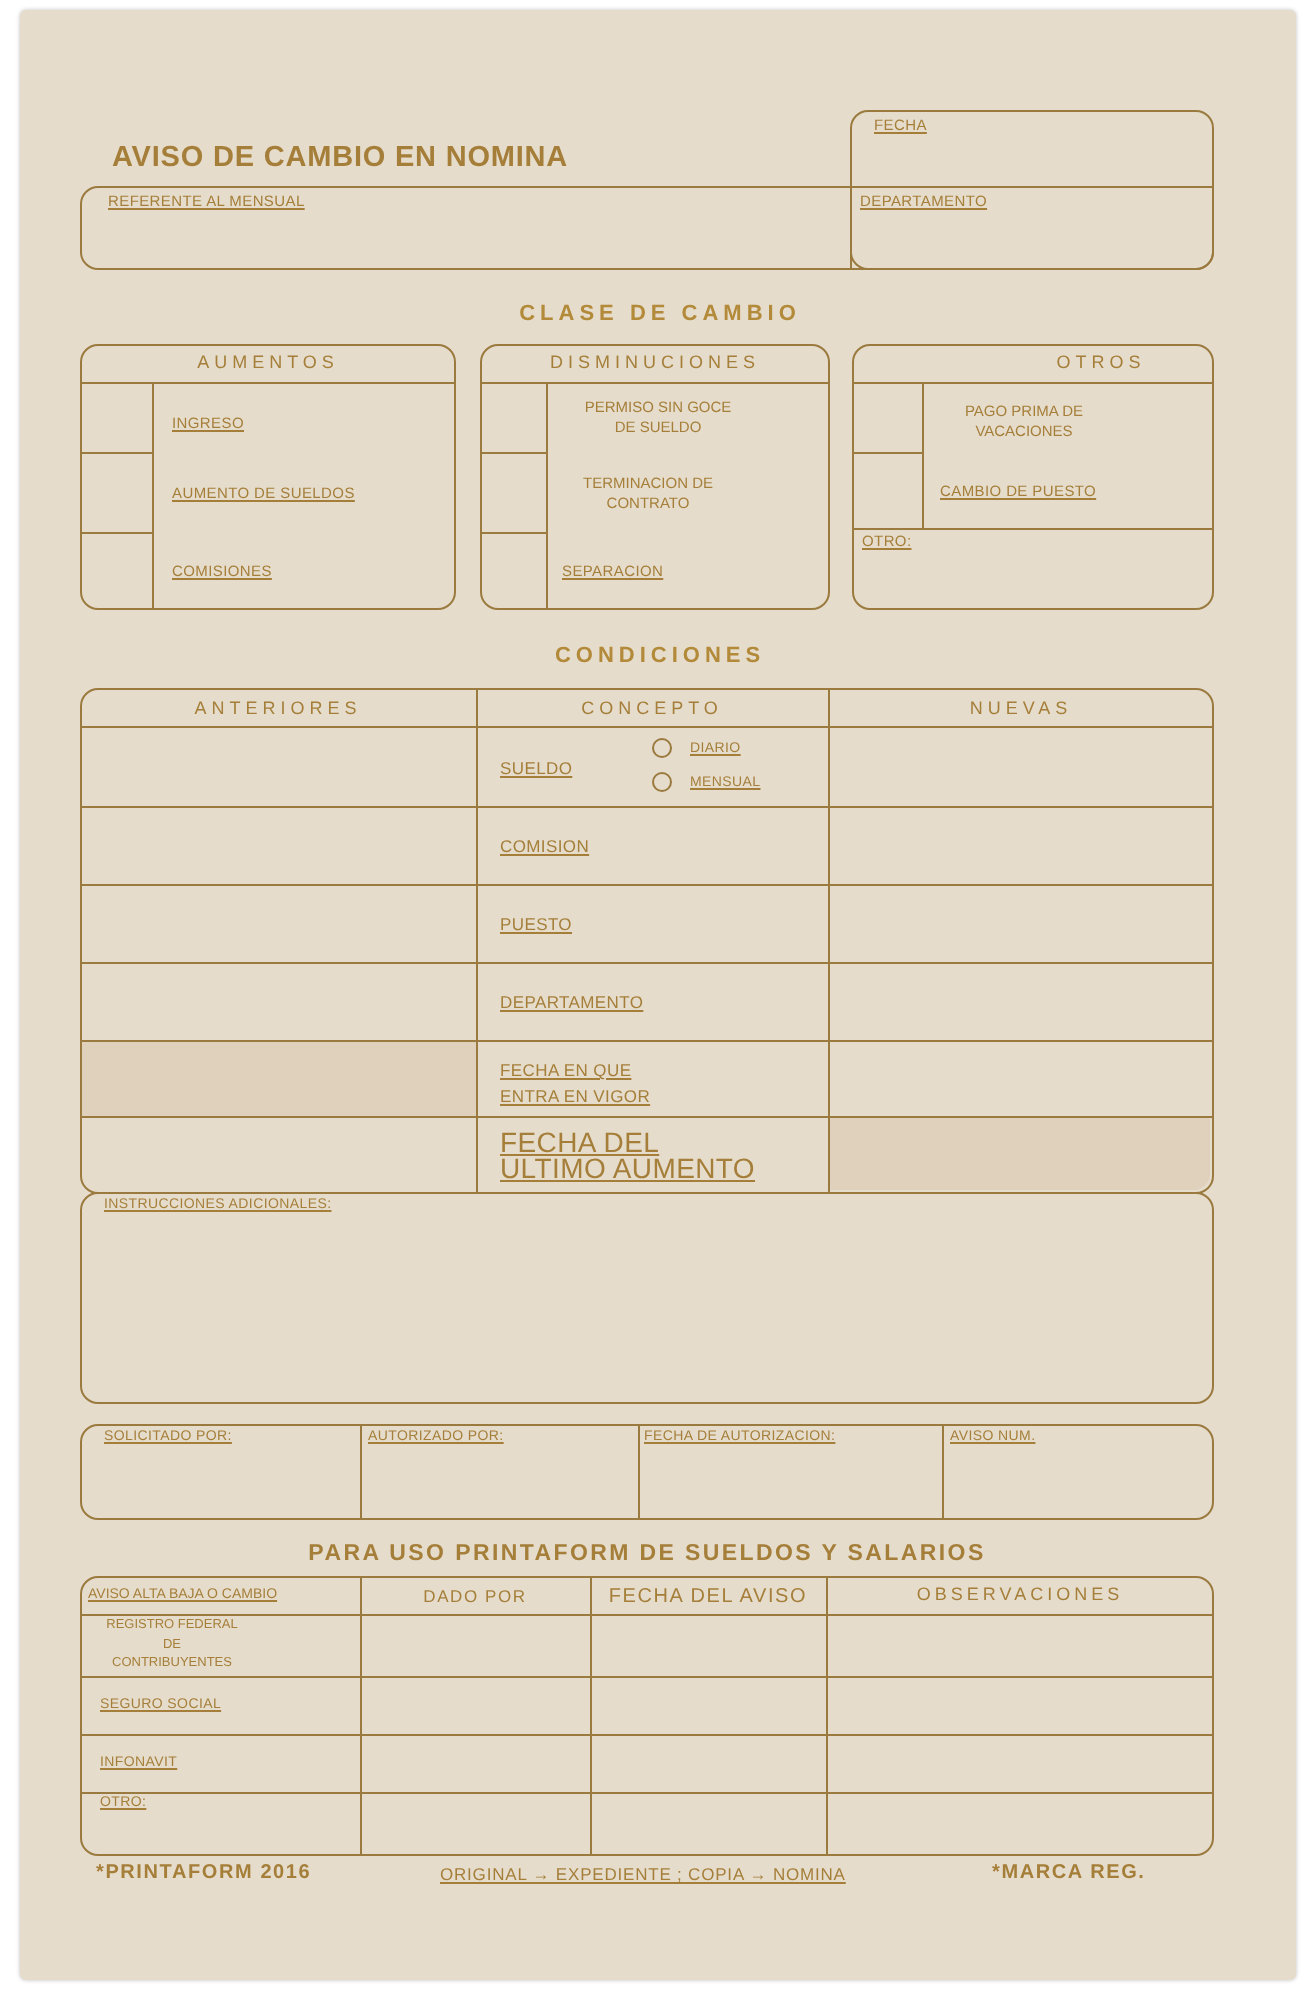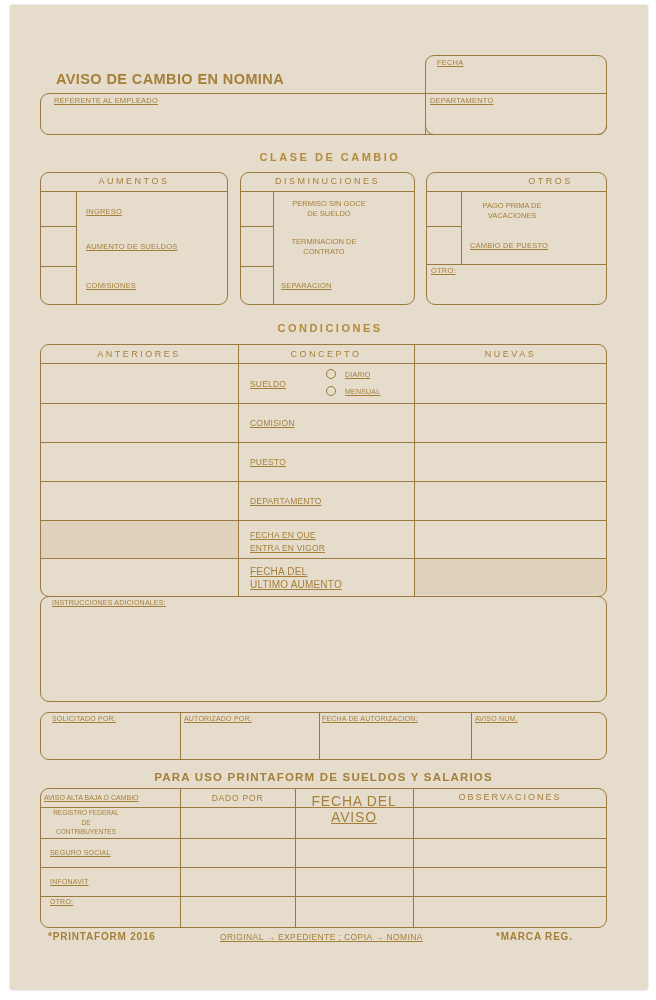--- a/index.html
+++ b/index.html
@@ -25,21 +25,21 @@
 
 <div class="title" style="left:56px;top:71px;font-size:14.5px;letter-spacing:0.4px;">AVISO DE CAMBIO EN NOMINA</div>
 
 <div class="box" style="left:425px;top:55px;width:182px;height:80px;"></div>
 <div class="lbl" style="left:437px;top:58px;">FECHA</div>
 <div class="input-cell" style="left:427px;top:68px;width:178px;height:25px;"></div>
 
 <div class="box" style="left:40px;top:93px;width:567px;height:42px;border-top-right-radius:0;"></div>
 <div class="hl" style="left:425px;top:93px;width:182px;"></div>
 <div class="vl" style="left:425px;top:93px;height:42px;"></div>
-<div class="lbl" style="left:54px;top:96px;">REFERENTE AL EMPLEADO</div>
+<div class="lbl" style="left:54px;top:96px;">REFERENTE AL MENSUAL</div>
 <div class="input-cell" style="left:42px;top:106px;width:380px;height:27px;"></div>
 <div class="lbl" style="left:430px;top:96px;">DEPARTAMENTO</div>
 <div class="input-cell" style="left:428px;top:106px;width:176px;height:27px;"></div>
 
 <div class="sect" style="left:180px;top:151px;width:300px;">CLASE DE CAMBIO</div>
 
 <div class="box" style="left:40px;top:172px;width:188px;height:133px;"></div>
 <div class="colhead" style="left:40px;top:176px;width:188px;">AUMENTOS</div>
 <div class="hl" style="left:41px;top:191px;width:186px;"></div>
 <div class="vl" style="left:76px;top:191px;height:113px;"></div>
@@ -113,21 +113,21 @@
 <div class="lbl" style="left:250px;top:379px;font-size:8.5px;">SUELDO</div>
 <div class="radio" style="left:326px;top:369px;"></div>
 <div class="lbl" style="left:345px;top:371px;font-size:7px;">DIARIO</div>
 <div class="radio" style="left:326px;top:386px;"></div>
 <div class="lbl" style="left:345px;top:388px;font-size:7px;">MENSUAL</div>
 <div class="lbl" style="left:250px;top:418px;font-size:8.5px;">COMISION</div>
 <div class="lbl" style="left:250px;top:457px;font-size:8.5px;">PUESTO</div>
 <div class="lbl" style="left:250px;top:496px;font-size:8.5px;">DEPARTAMENTO</div>
 <div class="lbl" style="left:250px;top:529px;font-size:8.5px;white-space:pre;line-height:12.5px;">FECHA EN QUE
 ENTRA EN VIGOR</div>
-<div class="lbl" style="left:250px;top:565px;font-size:10px;white-space:pre;line-height:13px;">FECHA DEL
+<div class="lbl" style="left:250px;top:565px;font-size:14px;white-space:pre;line-height:13px;">FECHA DEL
 ULTIMO AUMENTO</div>
 
 <div class="box" style="left:40px;top:596px;width:567px;height:106px;"></div>
 <div class="lbl" style="left:52px;top:599px;font-size:7px;">INSTRUCCIONES ADICIONALES:</div>
 <div class="input-cell" style="left:44px;top:610px;width:560px;height:88px;"></div>
 
 <div class="box" style="left:40px;top:712px;width:567px;height:48px;"></div>
 <div class="vl" style="left:180px;top:713px;height:46px;"></div>
 <div class="vl" style="left:319px;top:713px;height:46px;"></div>
 <div class="vl" style="left:471px;top:713px;height:46px;"></div>
@@ -146,21 +146,21 @@
 <div class="vl" style="left:180px;top:789px;height:138px;"></div>
 <div class="vl" style="left:295px;top:789px;height:138px;"></div>
 <div class="vl" style="left:413px;top:789px;height:138px;"></div>
 <div class="hl" style="left:41px;top:807px;width:565px;"></div>
 <div class="hl" style="left:41px;top:838px;width:565px;"></div>
 <div class="hl" style="left:41px;top:867px;width:565px;"></div>
 <div class="hl" style="left:41px;top:896px;width:565px;"></div>
 
 <div class="lbl" style="left:44px;top:794px;font-size:7px;letter-spacing:0;">AVISO ALTA BAJA O CAMBIO</div>
 <div class="colhead" style="left:180px;top:793px;width:115px;font-size:8.5px;letter-spacing:0.8px;">DADO POR</div>
-<div class="colhead" style="left:295px;top:793px;width:118px;font-size:14px;letter-spacing:0.8px;text-decoration:underline;">FECHA DEL AVISO</div>
+<div class="colhead" style="left:295px;top:793px;width:118px;font-size:10px;letter-spacing:0.8px;">FECHA DEL AVISO</div>
 <div class="colhead" style="left:413px;top:792px;width:194px;font-size:9px;letter-spacing:2px;">OBSERVACIONES</div>
 
 <div class="lbl-c" style="left:42px;top:808px;width:88px;font-size:6.5px;line-height:9.5px;white-space:pre;">REGISTRO FEDERAL
 DE
 CONTRIBUYENTES</div>
 <div class="lbl" style="left:50px;top:849px;font-size:7px;">SEGURO SOCIAL</div>
 <div class="lbl" style="left:50px;top:878px;font-size:7px;">INFONAVIT</div>
 <div class="lbl" style="left:50px;top:898px;font-size:7px;">OTRO:</div>
 
 <div class="input-cell" style="left:182px;top:809px;width:112px;height:28px;"></div>

